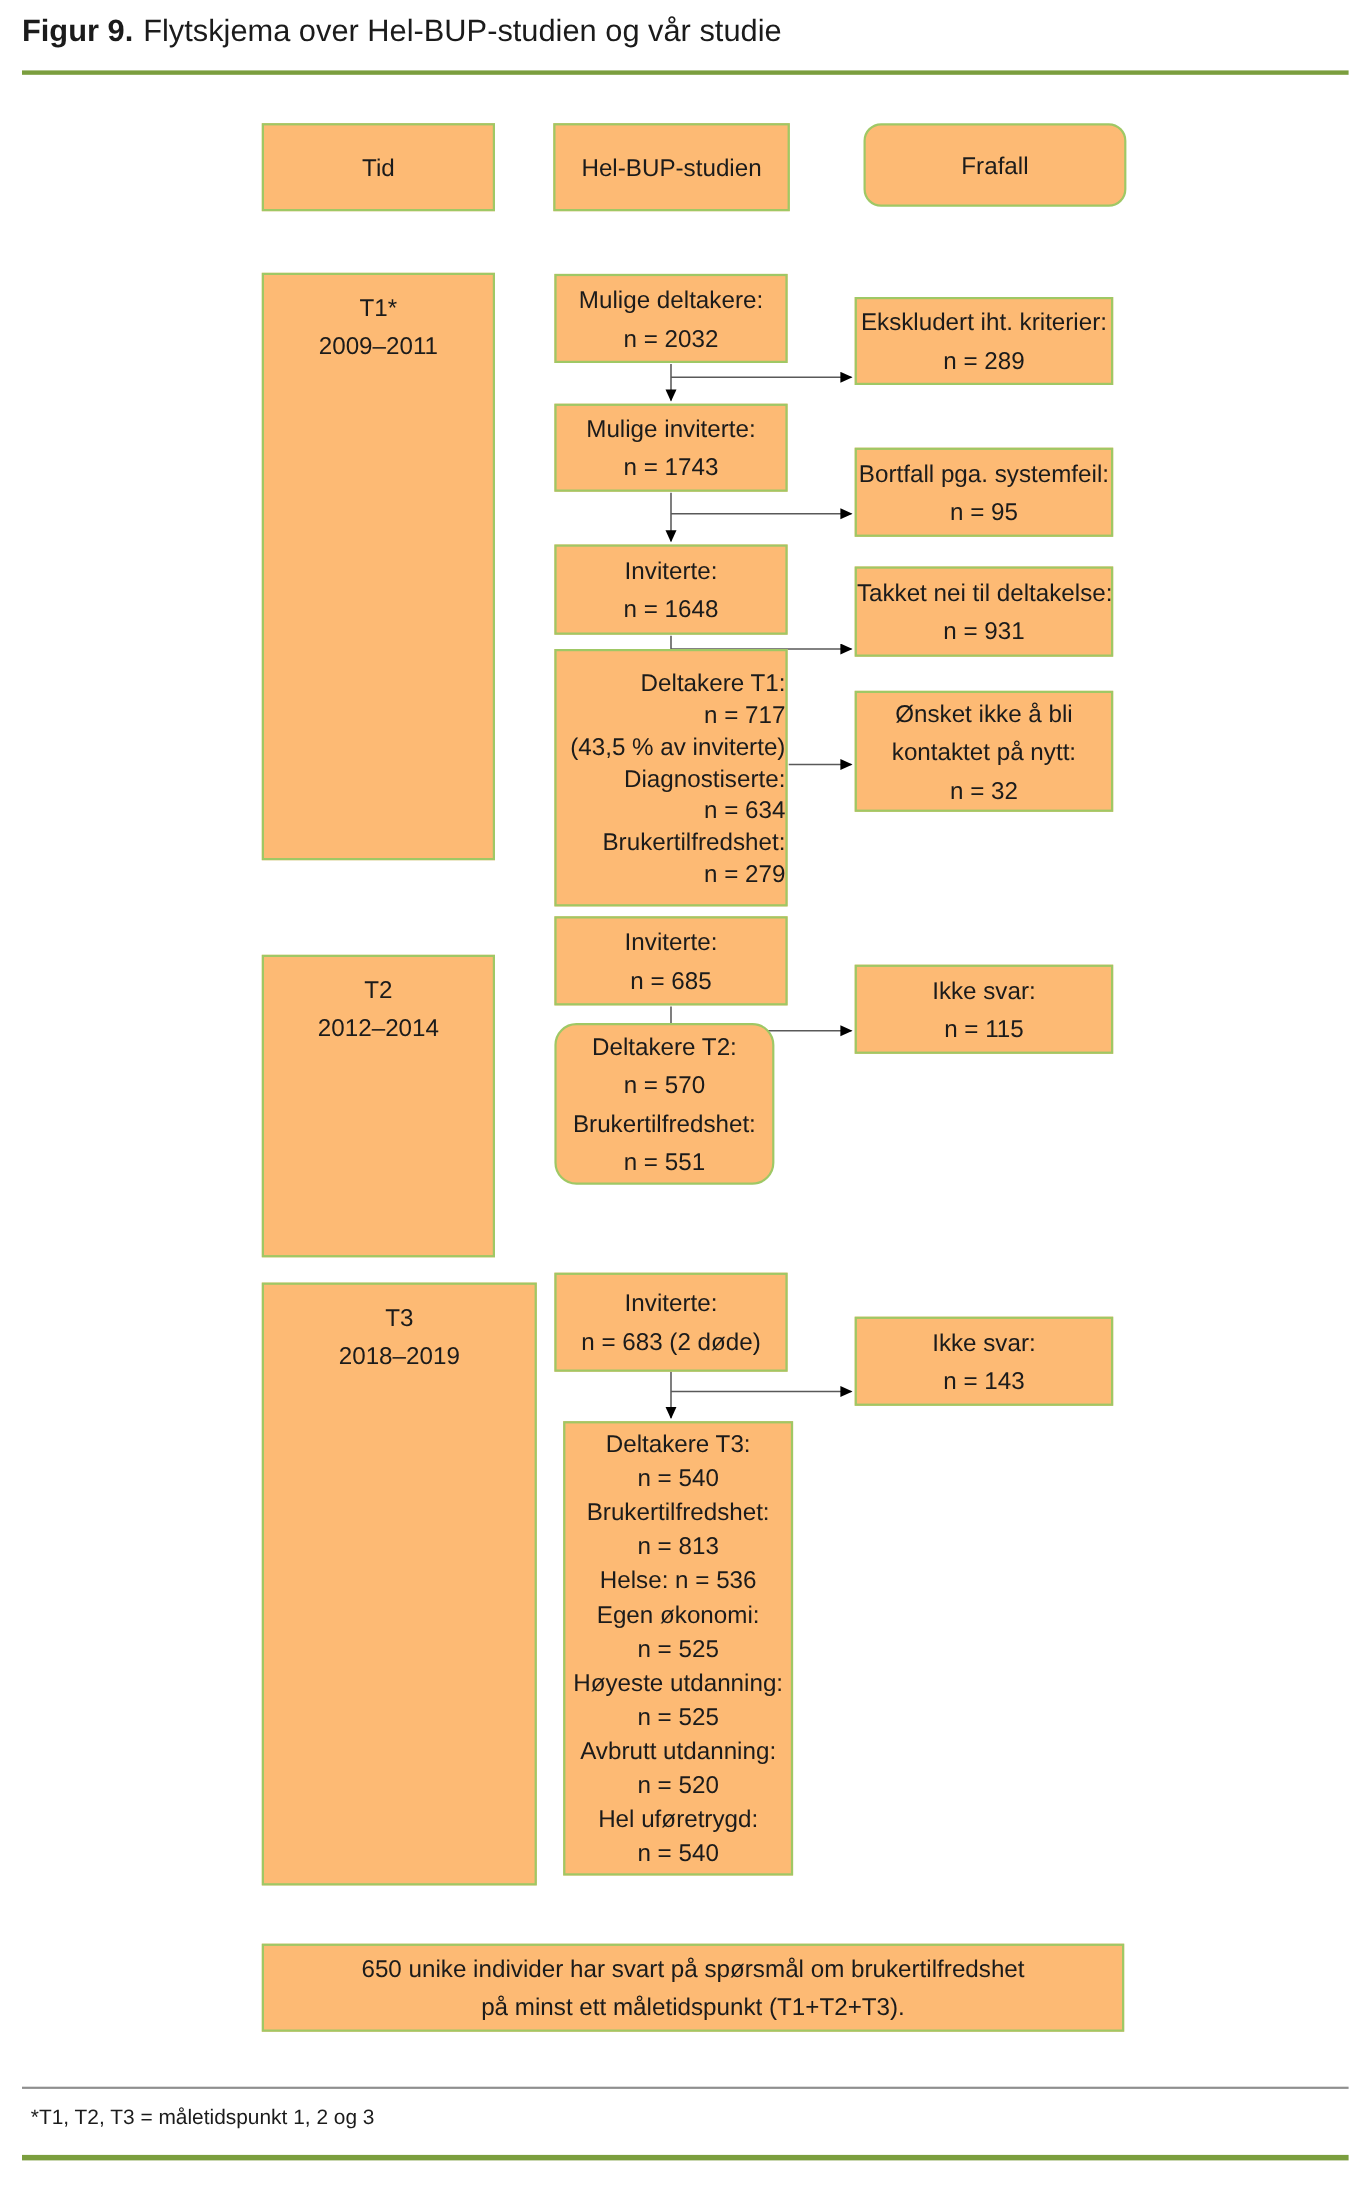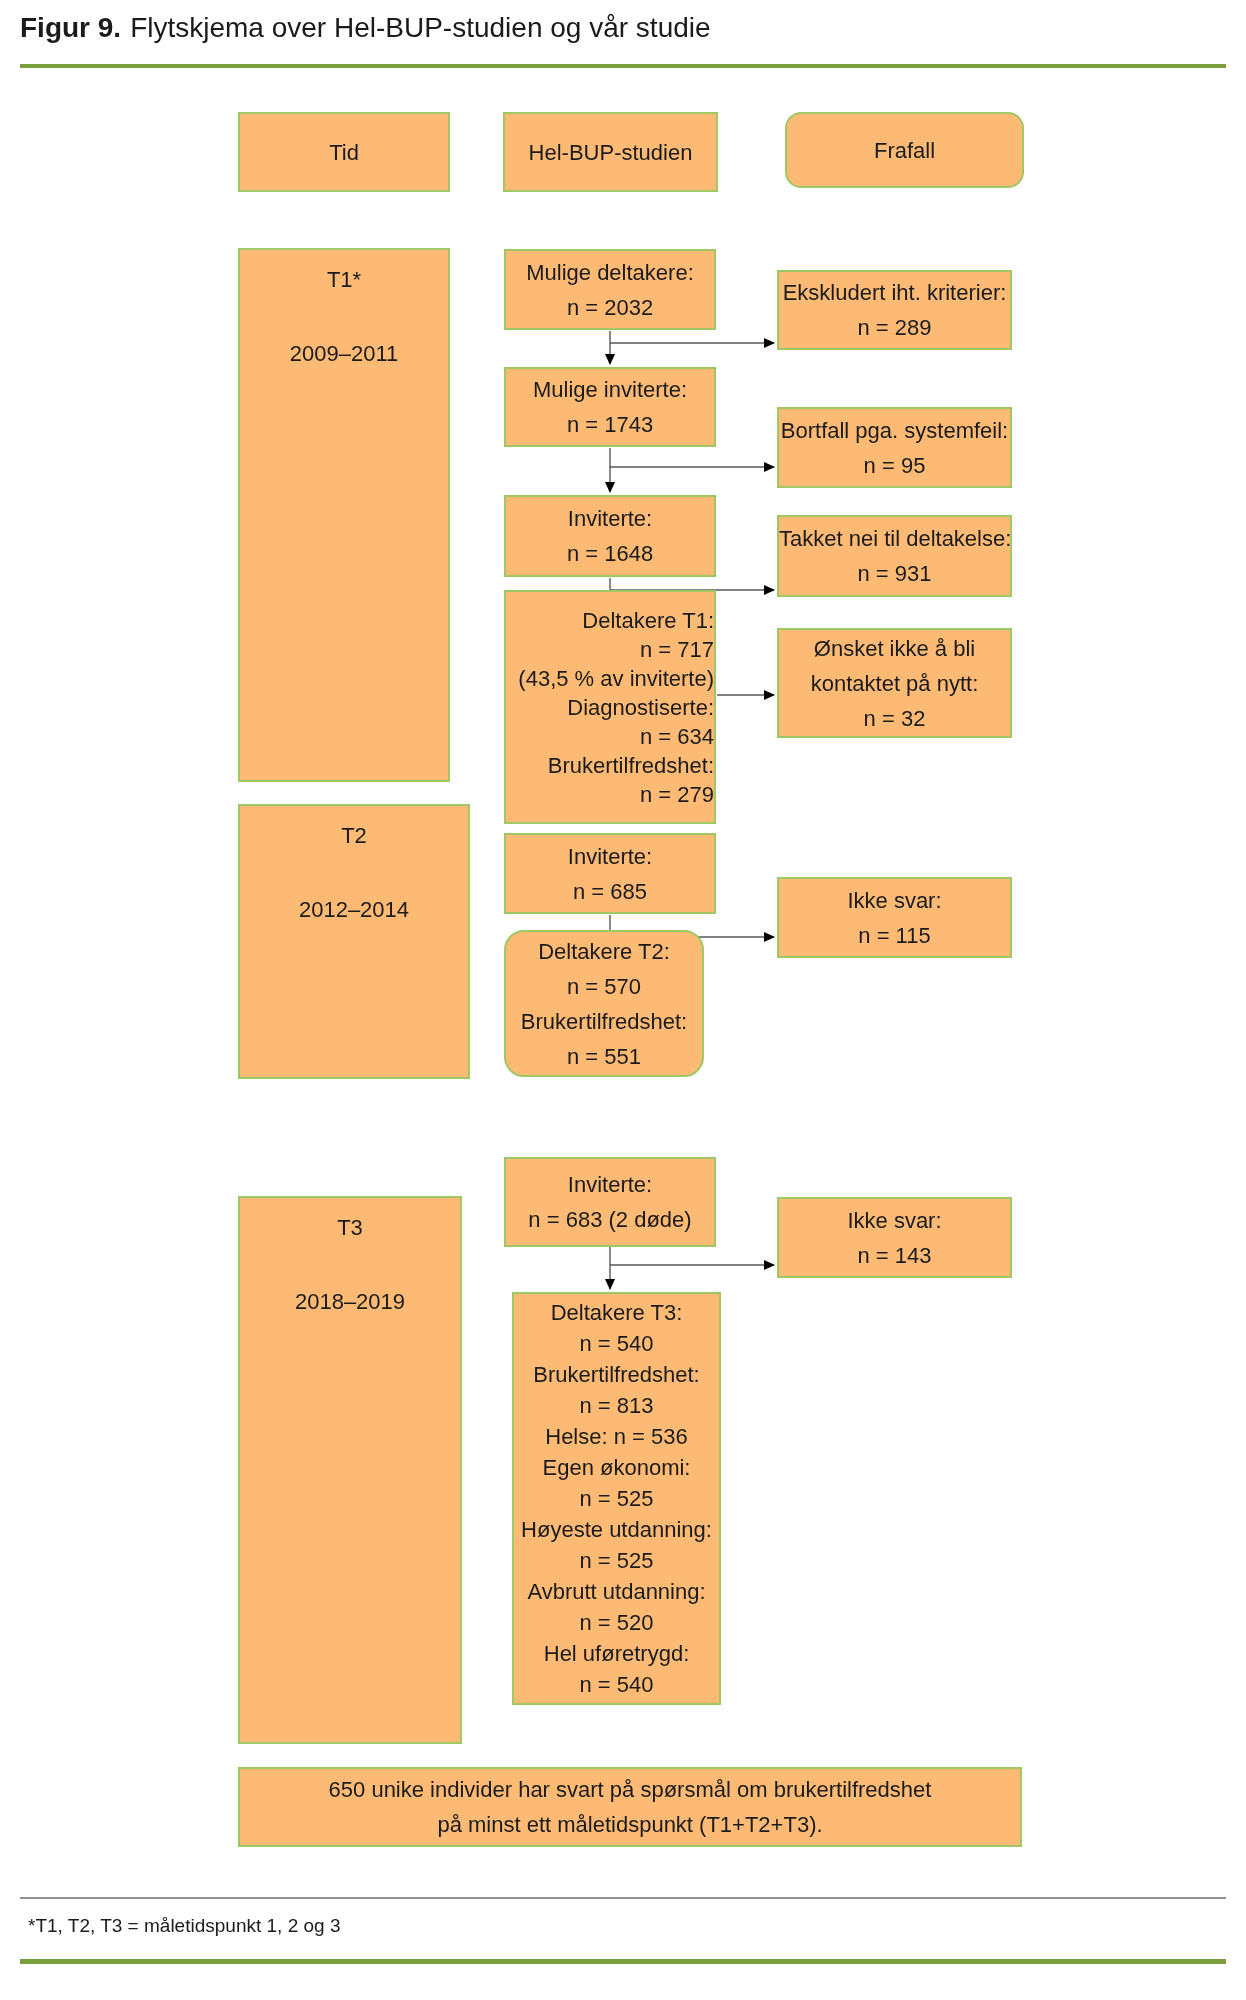--- a/index.html
+++ b/index.html
@@ -26,21 +26,21 @@
   .rule.gray-bottom{top:1897px;height:2px;background:var(--gray);}
   .rule.olive-bottom{top:1959px;height:5px;background:var(--olive);}
   .box{
     position:absolute;
     border:2px solid var(--green);
     background:#fdba74;
     display:flex;flex-direction:column;justify-content:center;
     text-align:center;
     font-size:22px;line-height:35px;
   }
-  .box.top-align{justify-content:flex-start;padding-top:12px;gap:39px;}
+  .box.top-align{justify-content:flex-start;padding-top:12px;}
   .lh29{line-height:29px;}
   .lh31{line-height:31px;}
   .ln{display:block;white-space:nowrap;}
   .footnote{position:absolute;left:28px;top:1915px;font-size:19px;}
   svg.arrows{position:absolute;left:0;top:0;width:1246px;height:2000px;pointer-events:none;}
   svg.arrows g{stroke:var(--arrow);stroke-width:1.4;fill:none;}
   .ah{fill:#000;stroke:none;}
 </style>
 </head>
 <body>
@@ -78,25 +78,25 @@
   <span class="ln">Hel-BUP-studien</span>
 </div>
 <div class="box" style="left:785px;top:112px;width:239px;height:76px;border-radius:16px;">
   <span class="ln">Frafall</span>
 </div>
 
 <div class="box top-align" style="left:238px;top:248px;width:212px;height:534px;">
   <span class="ln">T1*</span>
   <span class="ln">2009–2011</span>
 </div>
-<div class="box top-align" style="left:238px;top:804px;width:232px;height:275px;">
+<div class="box top-align" style="left:238px;top:868px;width:212px;height:275px;">
   <span class="ln">T2</span>
   <span class="ln">2012–2014</span>
 </div>
-<div class="box top-align" style="left:238px;top:1196px;width:224px;height:548px;">
+<div class="box top-align" style="left:238px;top:1166px;width:250px;height:548px;">
   <span class="ln">T3</span>
   <span class="ln">2018–2019</span>
 </div>
 
 <div class="box" style="left:504px;top:249px;width:212px;height:81px;">
   <span class="ln">Mulige deltakere:</span>
   <span class="ln">n = 2032</span>
 </div>
 <div class="box" style="left:504px;top:367px;width:212px;height:80px;">
   <span class="ln">Mulige inviterte:</span>

